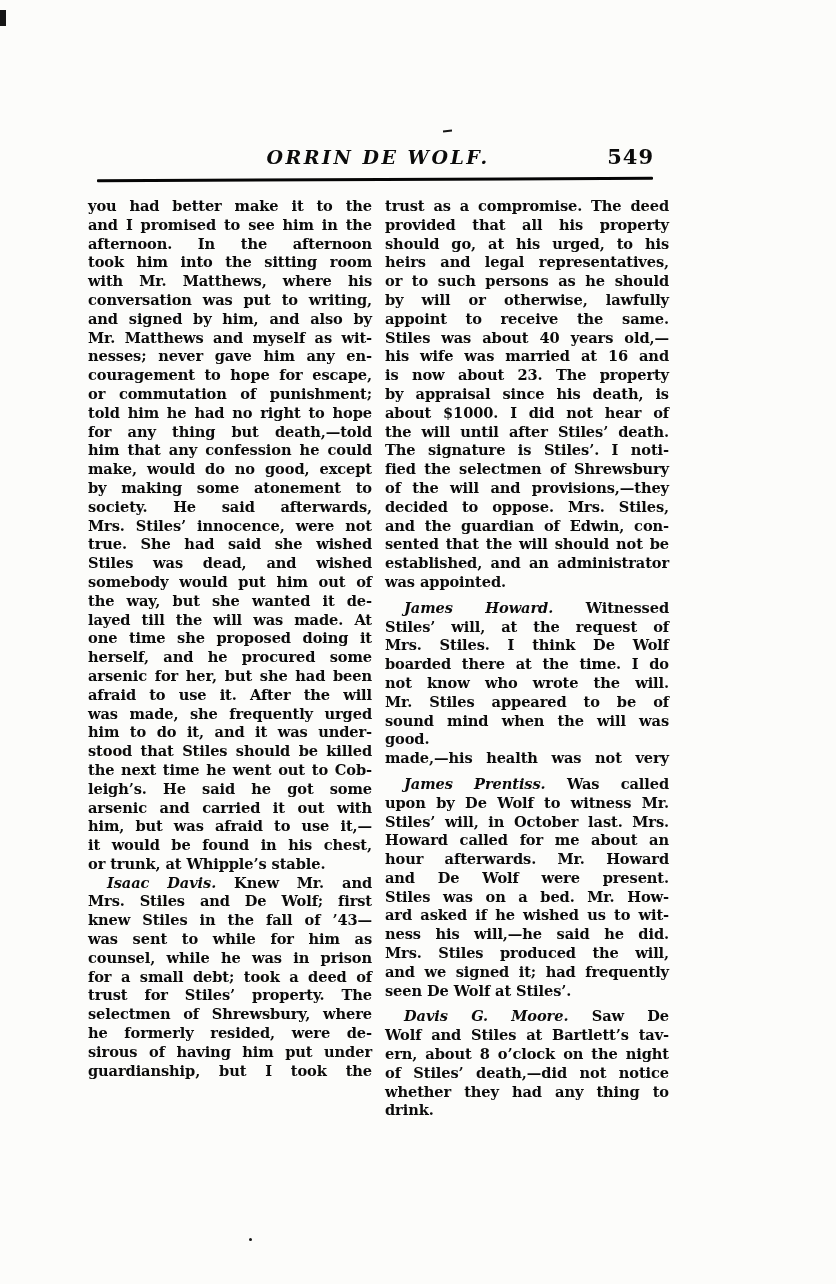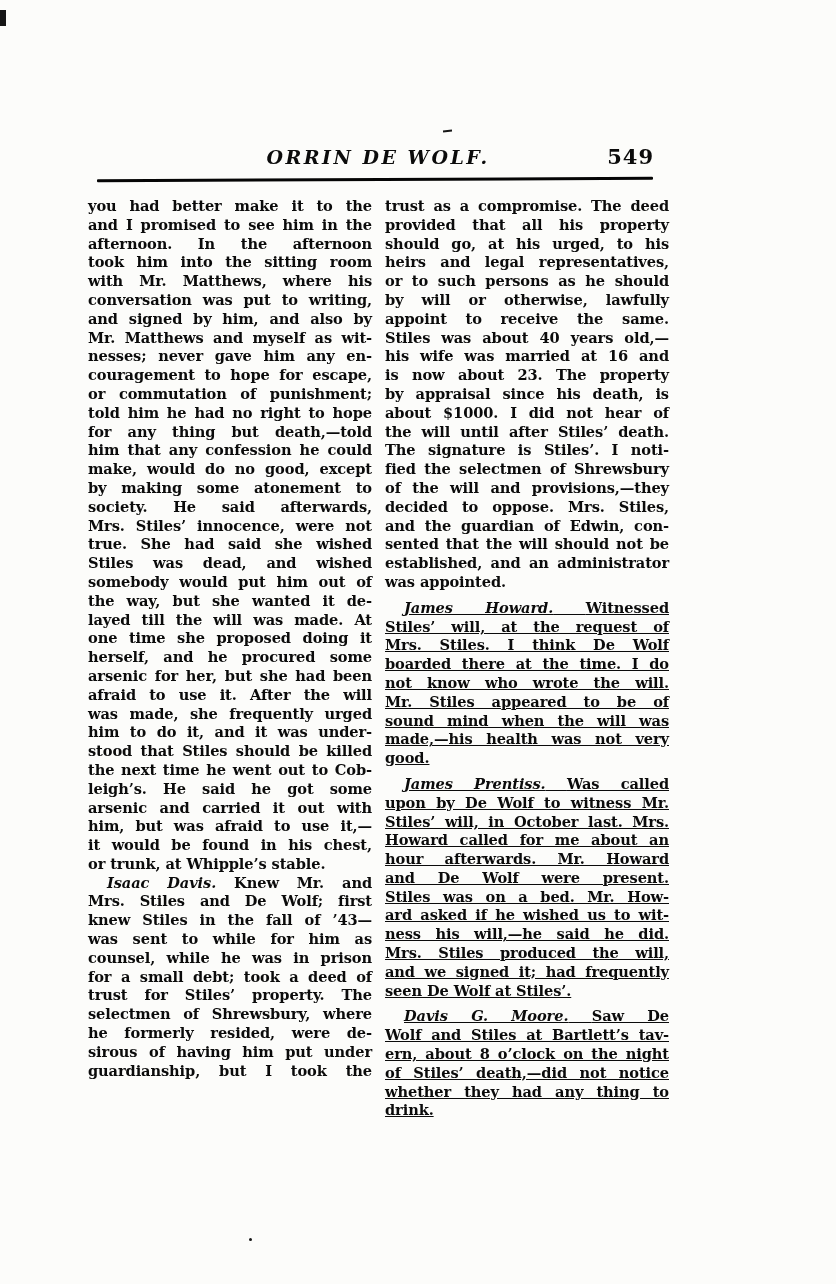--- a/index.html
+++ b/index.html
@@ -49,21 +49,21 @@
     position: absolute; top: 197px;
     width: 284px;
     font-size: 14.6px;
     font-weight: 700;
     line-height: 18.8px;
   }
   .column-left  { left: 88px; }
   .column-right { left: 385px; }
 
   .paragraph { margin: 0; }
-  .paragraph.spaced { margin-top: 7px; text-decoration: underline; }
+  .paragraph.spaced { margin-top: 7px; }
 
   .text-line {
     text-align: justify;
     text-align-last: justify;
     white-space: normal;
     height: 18.8px;
     overflow: visible;
     letter-spacing: -0.1px;
   }
   .text-line.para-end { text-align-last: left; }
@@ -165,22 +165,22 @@
         <div class="text-line para-end">was appointed.</div>
       </div>
       <div class="paragraph spaced">
         <div class="text-line indent"><span class="speaker">James Howard.</span> <span>Witnessed</span></div>
         <div class="text-line">Stiles’ will, at the request of</div>
         <div class="text-line">Mrs. Stiles. I think De Wolf</div>
         <div class="text-line">boarded there at the time. I do</div>
         <div class="text-line">not know who wrote the will.</div>
         <div class="text-line">Mr. Stiles appeared to be of</div>
         <div class="text-line">sound mind when the will was</div>
+        <div class="text-line para-end">good.</div>
         <div class="text-line">made,—his health was not very</div>
-        <div class="text-line para-end">good.</div>
       </div>
       <div class="paragraph spaced">
         <div class="text-line indent"><span class="speaker">James Prentiss.</span> <span>Was called</span></div>
         <div class="text-line">upon by De Wolf to witness Mr.</div>
         <div class="text-line">Stiles’ will, in October last. Mrs.</div>
         <div class="text-line">Howard called for me about an</div>
         <div class="text-line">hour afterwards. Mr. Howard</div>
         <div class="text-line">and De Wolf were present.</div>
         <div class="text-line">Stiles was on a bed. Mr. How-</div>
         <div class="text-line">ard asked if he wished us to wit-</div>

